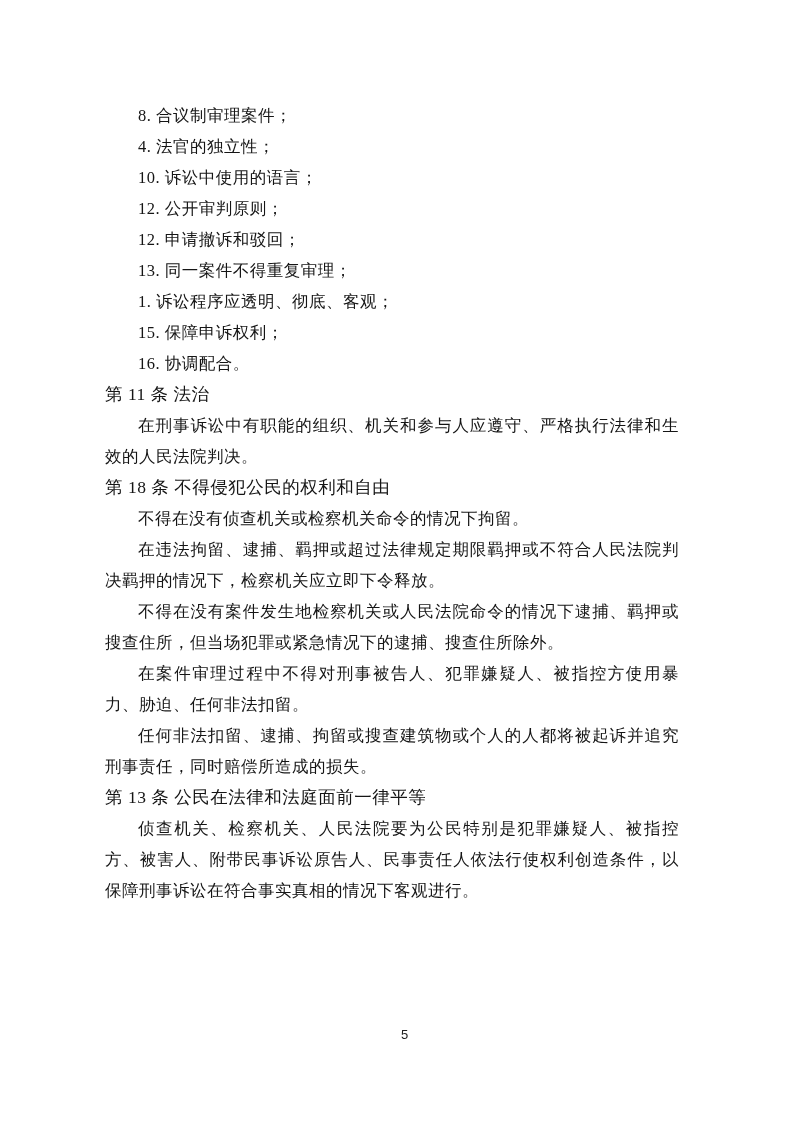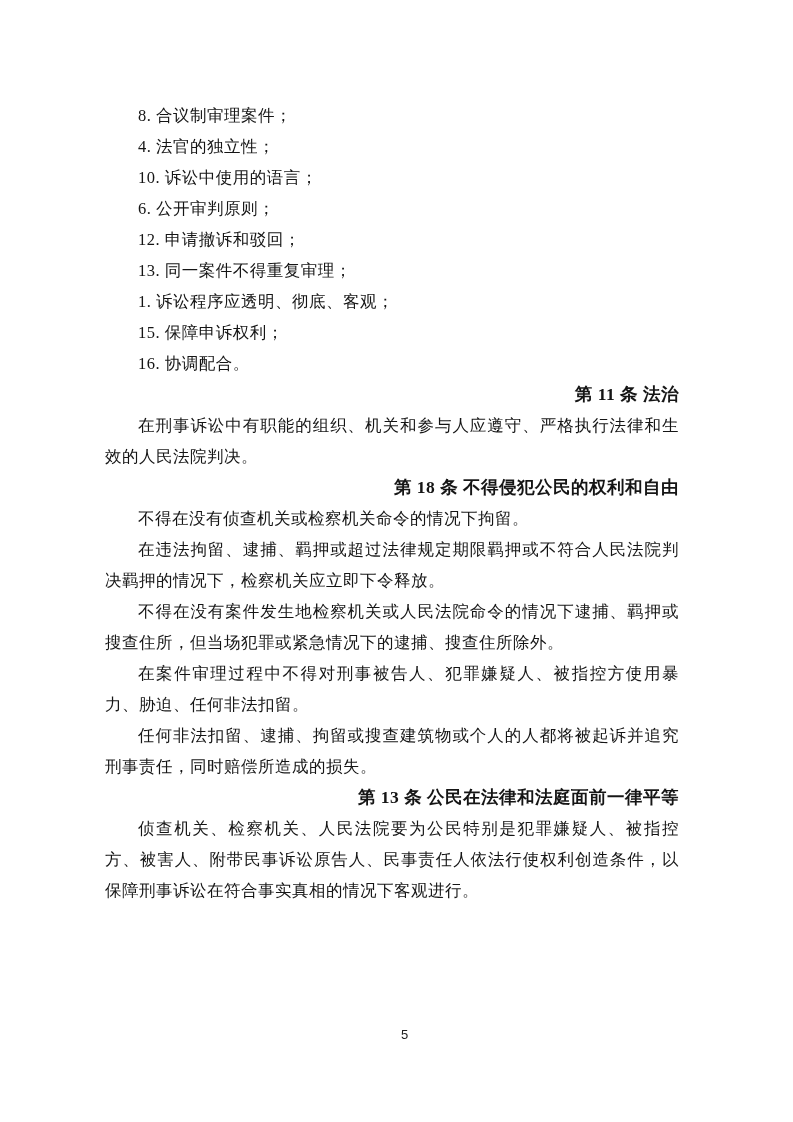--- a/index.html
+++ b/index.html
@@ -28,22 +28,22 @@
     font-size: 16.5px;
     line-height: 31px;
     text-indent: 2em;
     text-align: justify;
     letter-spacing: 0.5px;
   }
   .doc-body h2 {
     margin: 0;
     font-size: 17.5px;
     line-height: 31px;
-    font-weight: bold;
-    text-align: right;
+    font-weight: normal;
+    text-align: left;
     text-indent: 0;
     letter-spacing: 0.5px;
   }
   .page-footer {
     position: absolute;
     top: 1026px;
     left: 0;
     right: 0;
     text-align: center;
     font-size: 13px;
@@ -54,21 +54,21 @@
 </style>
 </head>
 <body>
 
 <div class="page">
   <div class="doc-body">
 
     <p>8. 合议制审理案件；</p>
     <p>4. 法官的独立性；</p>
     <p>10. 诉讼中使用的语言；</p>
-    <p>6. 公开审判原则；</p>
+    <p>12. 公开审判原则；</p>
     <p>12. 申请撤诉和驳回；</p>
     <p>13. 同一案件不得重复审理；</p>
     <p>1. 诉讼程序应透明、彻底、客观；</p>
     <p>15. 保障申诉权利；</p>
     <p>16. 协调配合。</p>
 
     <h2>第 11 条 法治</h2>
     <p>在刑事诉讼中有职能的组织、机关和参与人应遵守、严格执行法律和生效的人民法院判决。</p>
 
     <h2>第 18 条 不得侵犯公民的权利和自由</h2>

